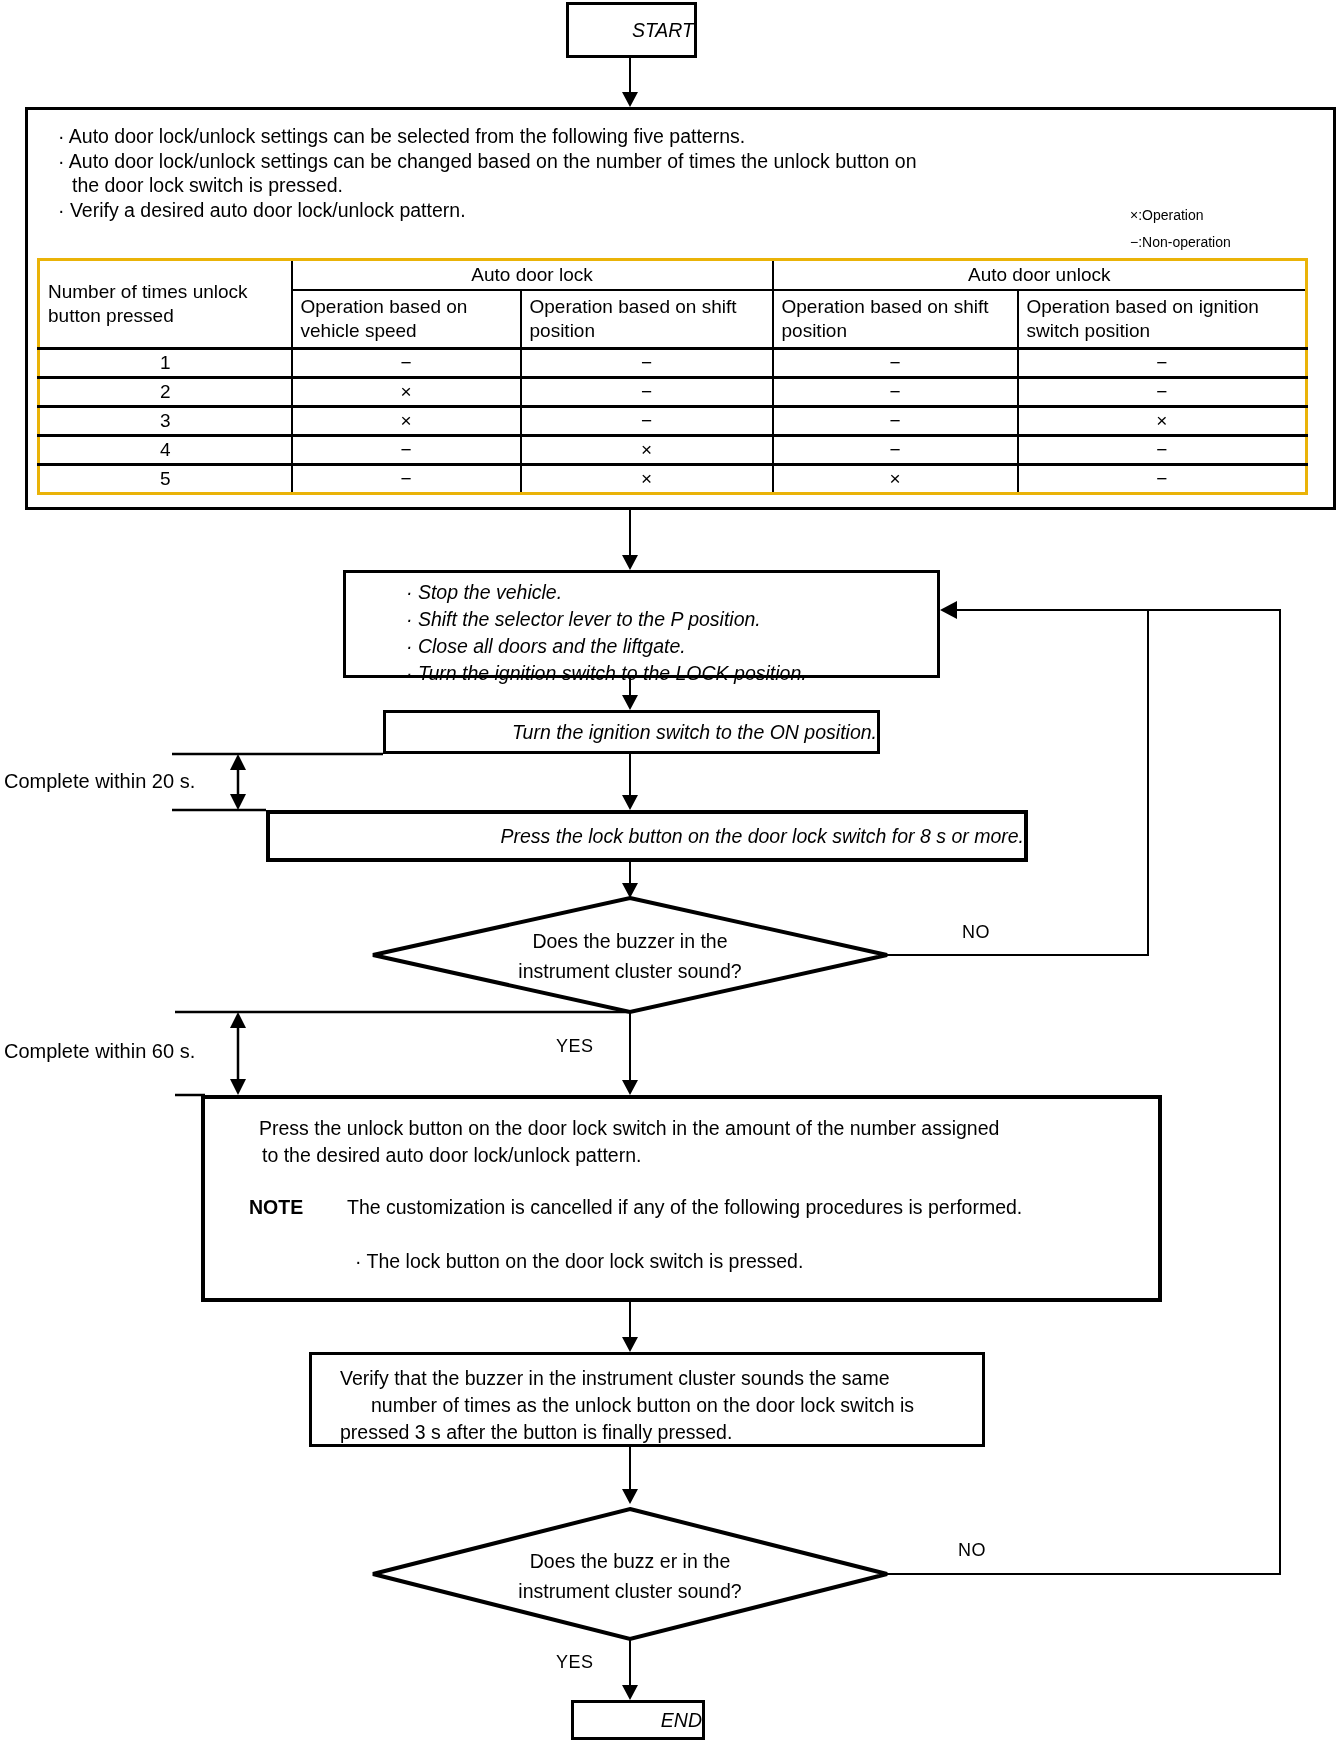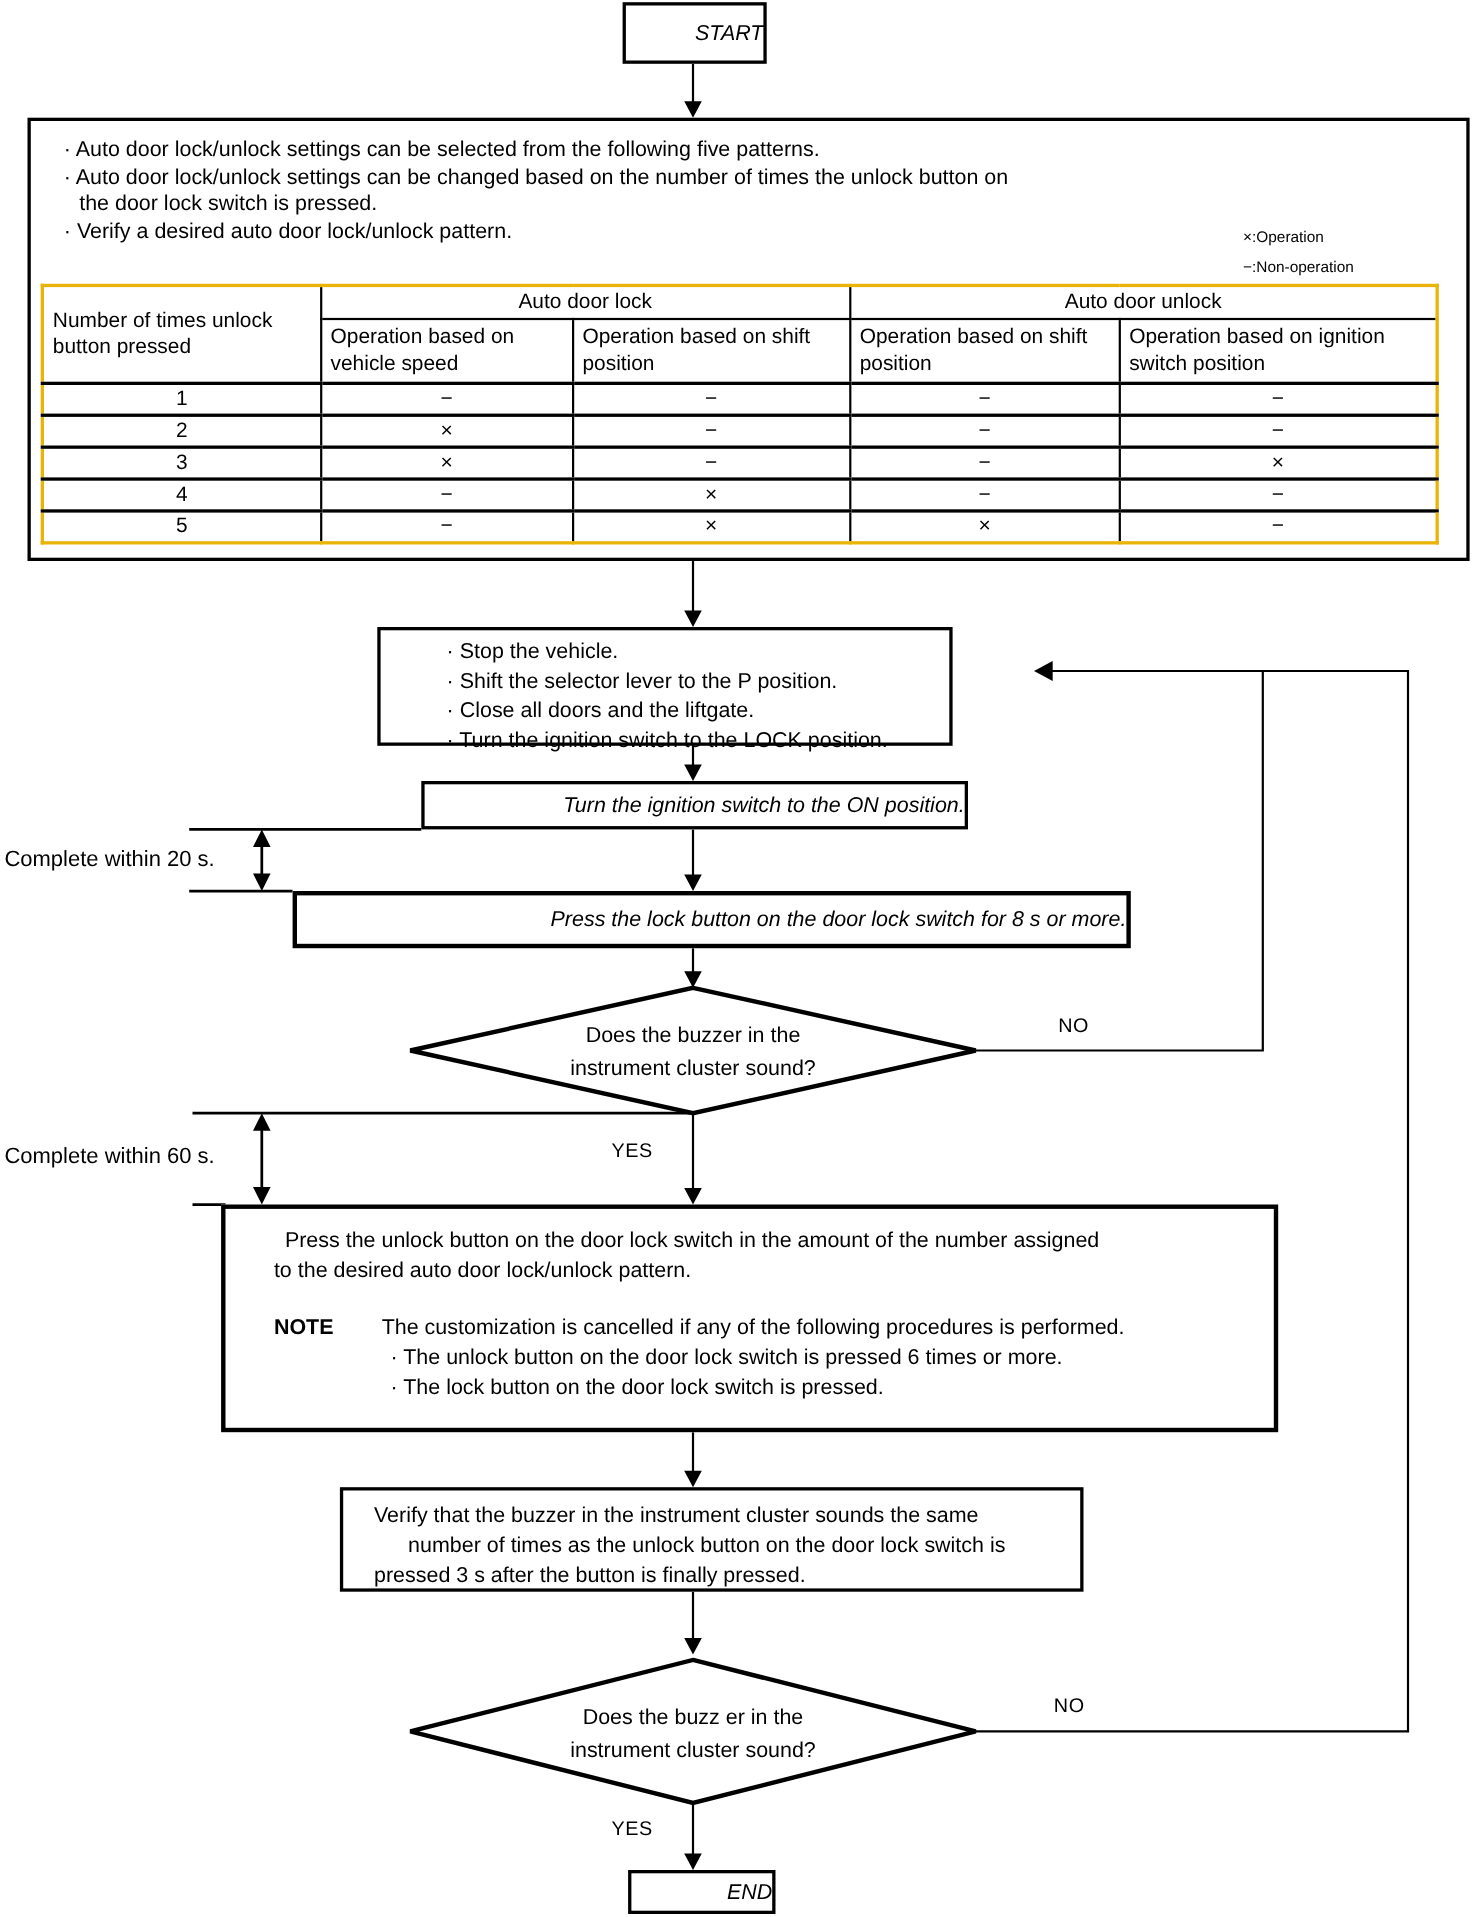--- a/index.html
+++ b/index.html
@@ -158,21 +158,21 @@
         <td class="num">5</td>
         <td class="val">−</td>
         <td class="val">×</td>
         <td class="val">×</td>
         <td class="val">−</td>
       </tr>
     </tbody>
       </table>
   </div>
 
-  <div class="box bullets" style="left:343px;top:570px;width:523px;height:108px;padding:6px 15px 0 60px;">
+  <div class="box bullets" style="left:343px;top:570px;width:597px;height:108px;padding:6px 15px 0 60px;font-style:italic;">
     <div>· Stop the vehicle.</div>
     <div>· Shift the selector lever to the P position.</div>
     <div>· Close all doors and the liftgate.</div>
     <div>· Turn the ignition switch to the LOCK position.</div>
   </div>
 
   <div class="box center" style="left:383px;top:710px;width:497px;height:44px;">
     <span>Turn the ignition switch to the ON position.</span>
   </div>
 
@@ -186,24 +186,23 @@
     <div>Does the buzzer in the</div>
     <div>instrument cluster sound?</div>
   </div>
   <div class="lbl yesno" style="left:962px;top:922px;">NO</div>
   <div class="lbl yesno" style="left:556px;top:1036px;">YES</div>
 
   <div class="lbl" style="left:4px;top:1040px;">Complete within 60 s.</div>
 
   <div class="box thick" style="left:201px;top:1095px;width:961px;height:207px;">
     <div style="position:absolute;left:54px;top:16px;white-space:nowrap;">Press the unlock button on the door lock switch in the amount of the number assigned</div>
-    <div style="position:absolute;left:44px;top:43px;white-space:nowrap;">to the desired auto door lock/unlock pattern.</div>
+    <div style="position:absolute;left:57px;top:43px;white-space:nowrap;">to the desired auto door lock/unlock pattern.</div>
     <div style="position:absolute;left:44px;top:95px;font-weight:bold;">NOTE</div>
     <div style="position:absolute;left:142px;top:95px;white-space:nowrap;">The customization is cancelled if any of the following procedures is performed.</div>
-    <div style="position:absolute;left:150px;top:122px;white-space:nowrap;">· The unlock button on the door lock switch is pressed 6 times or more.</div>
     <div style="position:absolute;left:150px;top:149px;white-space:nowrap;">· The lock button on the door lock switch is pressed.</div>
   </div>
 
   <div class="box" style="left:309px;top:1352px;width:676px;height:95px;padding:10px 0 0 28px;">
     <div style="white-space:nowrap;">Verify that the buzzer in the instrument cluster sounds the same</div>
     <div style="white-space:nowrap;margin-left:31px;">number of times as the unlock button on the door lock switch is</div>
     <div style="white-space:nowrap;">pressed 3 s after the button is finally pressed.</div>
   </div>
 
   <div class="dtext" style="left:450px;top:1546px;">

